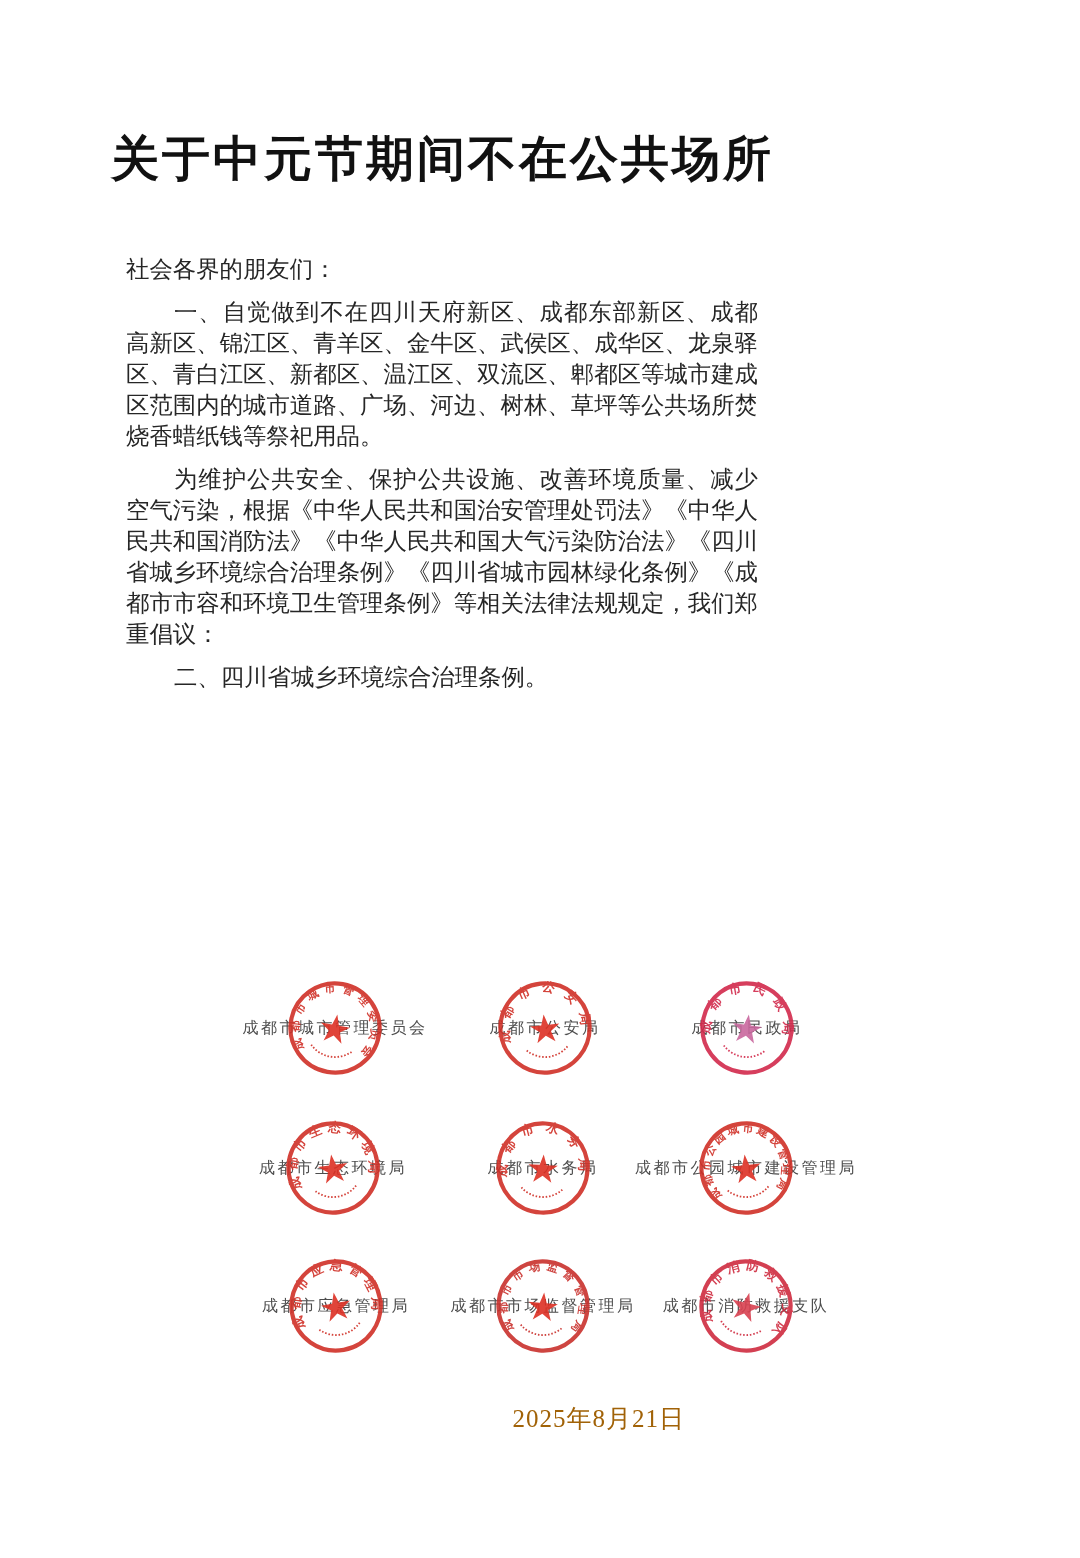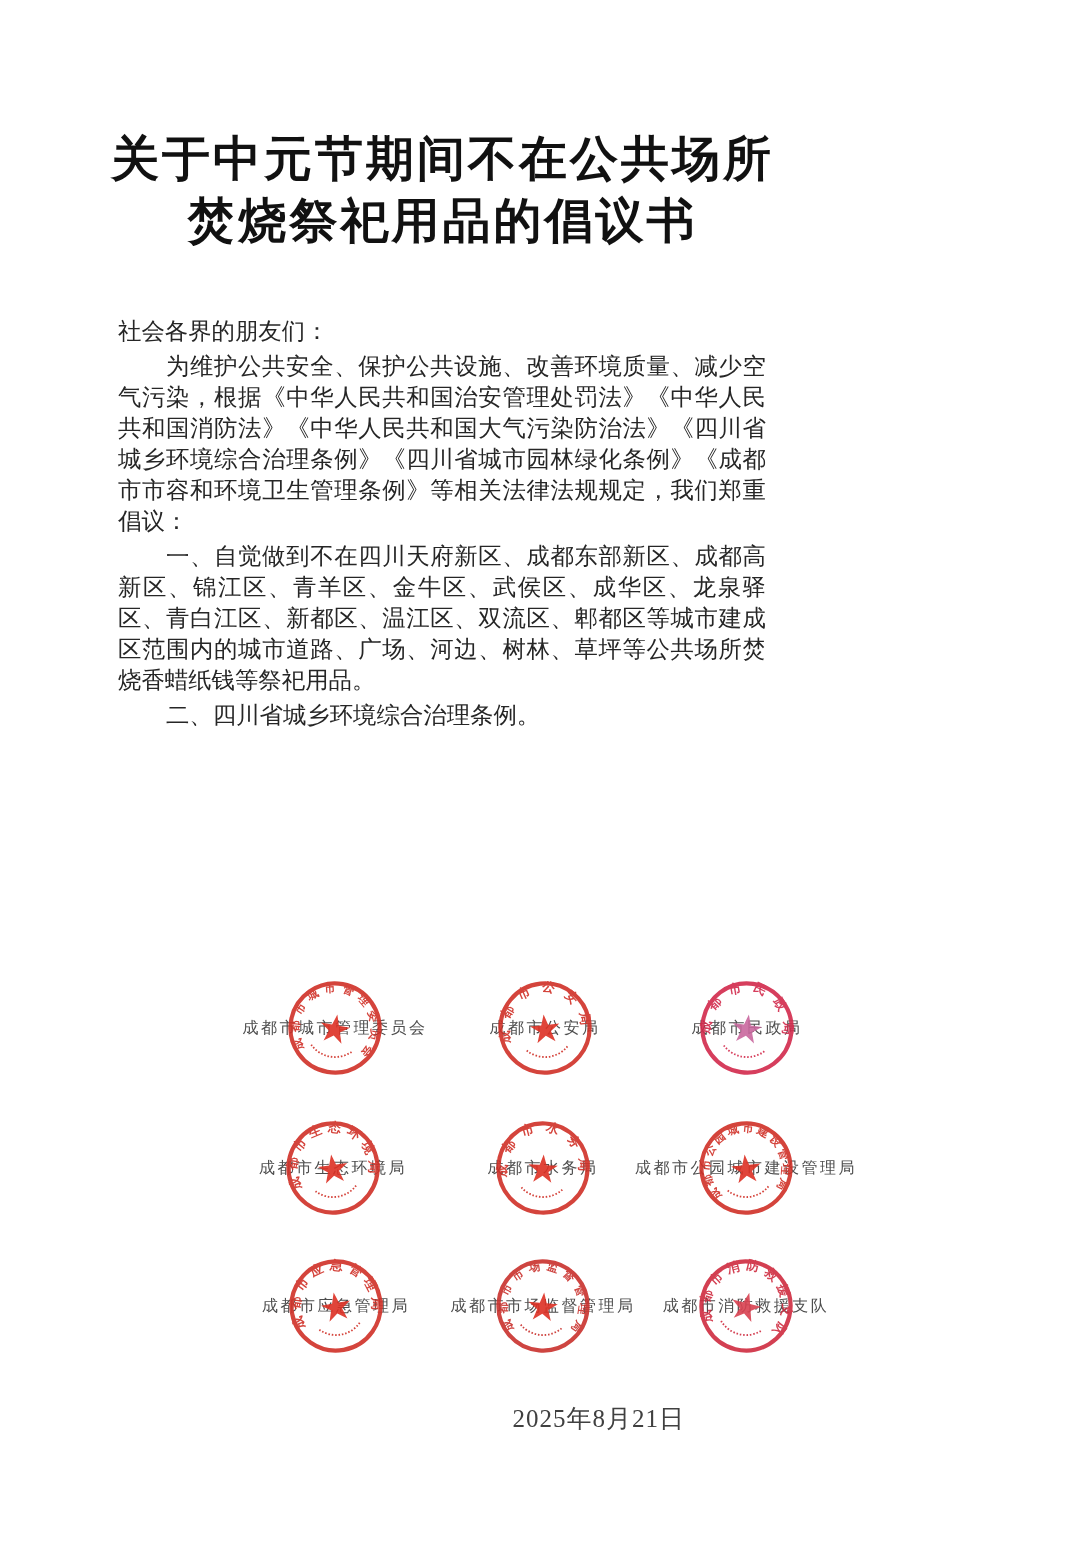--- a/index.html
+++ b/index.html
@@ -22,21 +22,21 @@
     color: #111111;
   }
   .doc-body {
     margin-top: 64px;
     padding: 0 115px 0 114px;
     font-size: 23.4px;
     line-height: 31px;
     text-align: justify;
     color: #262626;
   }
-  .doc-body p { margin: 4px; text-indent: 2.05em; }
+  .doc-body p { margin: 12px; text-indent: 2.05em; }
   .doc-body p.salutation { text-indent: 0; }
   .seal-unit {
     position: absolute;
     width: 280px;
     height: 120px;
   }
   .seal-label {
     position: absolute;
     left: 50%;
     top: 50%;
@@ -56,37 +56,36 @@
     height: 100px;
     z-index: 2;
   }
   .seal-stamp svg { opacity: 0.9; mix-blend-mode: multiply; }
   .issue-date {
     position: absolute;
     top: 1402px;
     right: 200px;
     font-size: 25px;
     letter-spacing: 1px;
-    color: #404040;
+    color: #a16207;
   }
 </style>
 </head>
 <body>
 
 <div class="page">
 
   <div class="doc-title">
     <div>关于中元节期间不在公共场所</div>
-    <div>焚烧祭祀用品的倡议书</div>
   </div>
 
   <div class="doc-body">
     <p class="salutation">社会各界的朋友们：</p>
+    <p>一、自觉做到不在四川天府新区、成都东部新区、成都高新区、锦江区、青羊区、金牛区、武侯区、成华区、龙泉驿区、青白江区、新都区、温江区、双流区、郫都区等城市建成区范围内的城市道路、广场、河边、树林、草坪等公共场所焚烧香蜡纸钱等祭祀用品。</p>
     <p>为维护公共安全、保护公共设施、改善环境质量、减少空气污染，根据《中华人民共和国治安管理处罚法》《中华人民共和国消防法》《中华人民共和国大气污染防治法》《四川省城乡环境综合治理条例》《四川省城市园林绿化条例》《成都市市容和环境卫生管理条例》等相关法律法规规定，我们郑重倡议：</p>
-    <p>一、自觉做到不在四川天府新区、成都东部新区、成都高新区、锦江区、青羊区、金牛区、武侯区、成华区、龙泉驿区、青白江区、新都区、温江区、双流区、郫都区等城市建成区范围内的城市道路、广场、河边、树林、草坪等公共场所焚烧香蜡纸钱等祭祀用品。</p>
     <p>二、四川省城乡环境综合治理条例。</p>
   </div>
 
   <div class="seal-unit" style="left:195px; top:968px;">
     <span class="seal-label">成都市城市管理委员会</span>
     <span class="seal-stamp"><svg width="100" height="100" viewBox="0 0 110 110" style="transform:rotate(10deg)">
           <circle cx="55" cy="55" r="49" fill="none" stroke="#d02f26" stroke-width="4.6"></circle>
           <path id="sealarc0" d="M 26.7 83.3 A 40 40 0 1 1 83.3 83.3" fill="none"></path>
           <text font-size="12.5" font-weight="bold" fill="#d02f26" letter-spacing="6.1"><textPath href="#sealarc0" startOffset="50%" text-anchor="middle">成都市城市管理委员会</textPath></text>
           <path d="M 0 -1 L 0.225 -0.309 L 0.951 -0.309 L 0.363 0.118 L 0.588 0.809 L 0 0.382 L -0.588 0.809 L -0.363 0.118 L -0.951 -0.309 L -0.225 -0.309 Z" transform="translate(55,57) scale(17)" fill="#dd2f23"></path>

